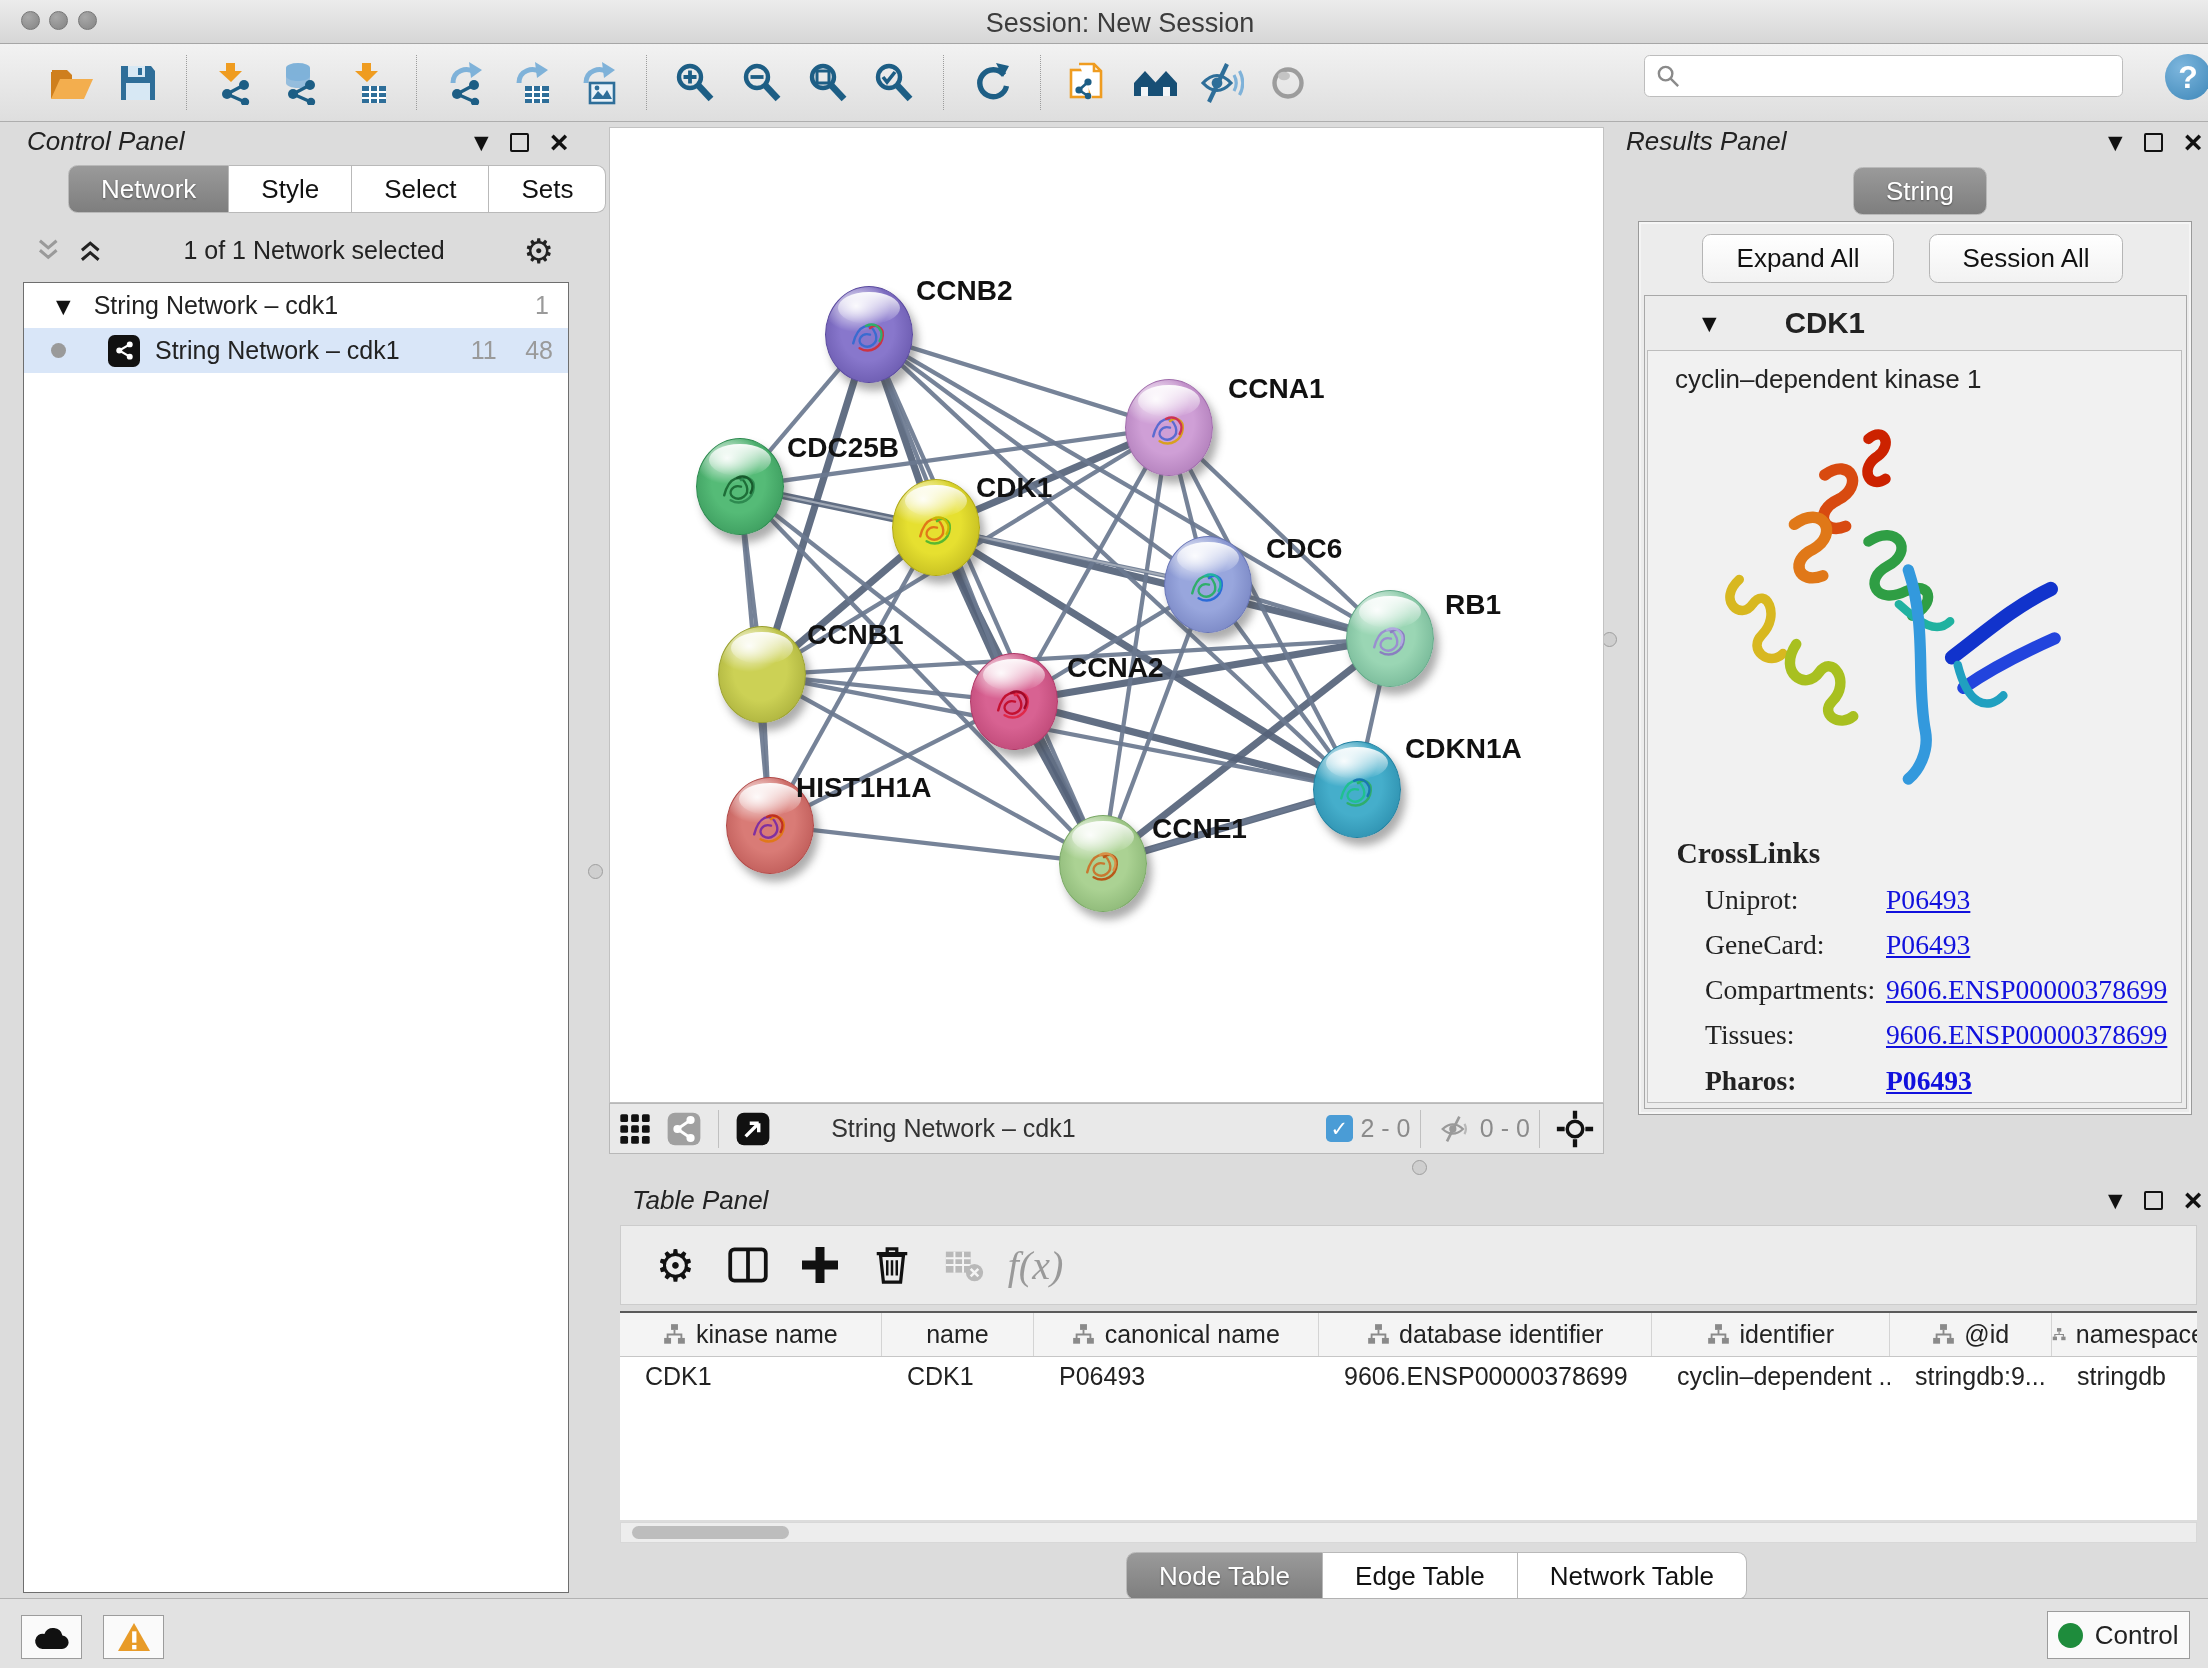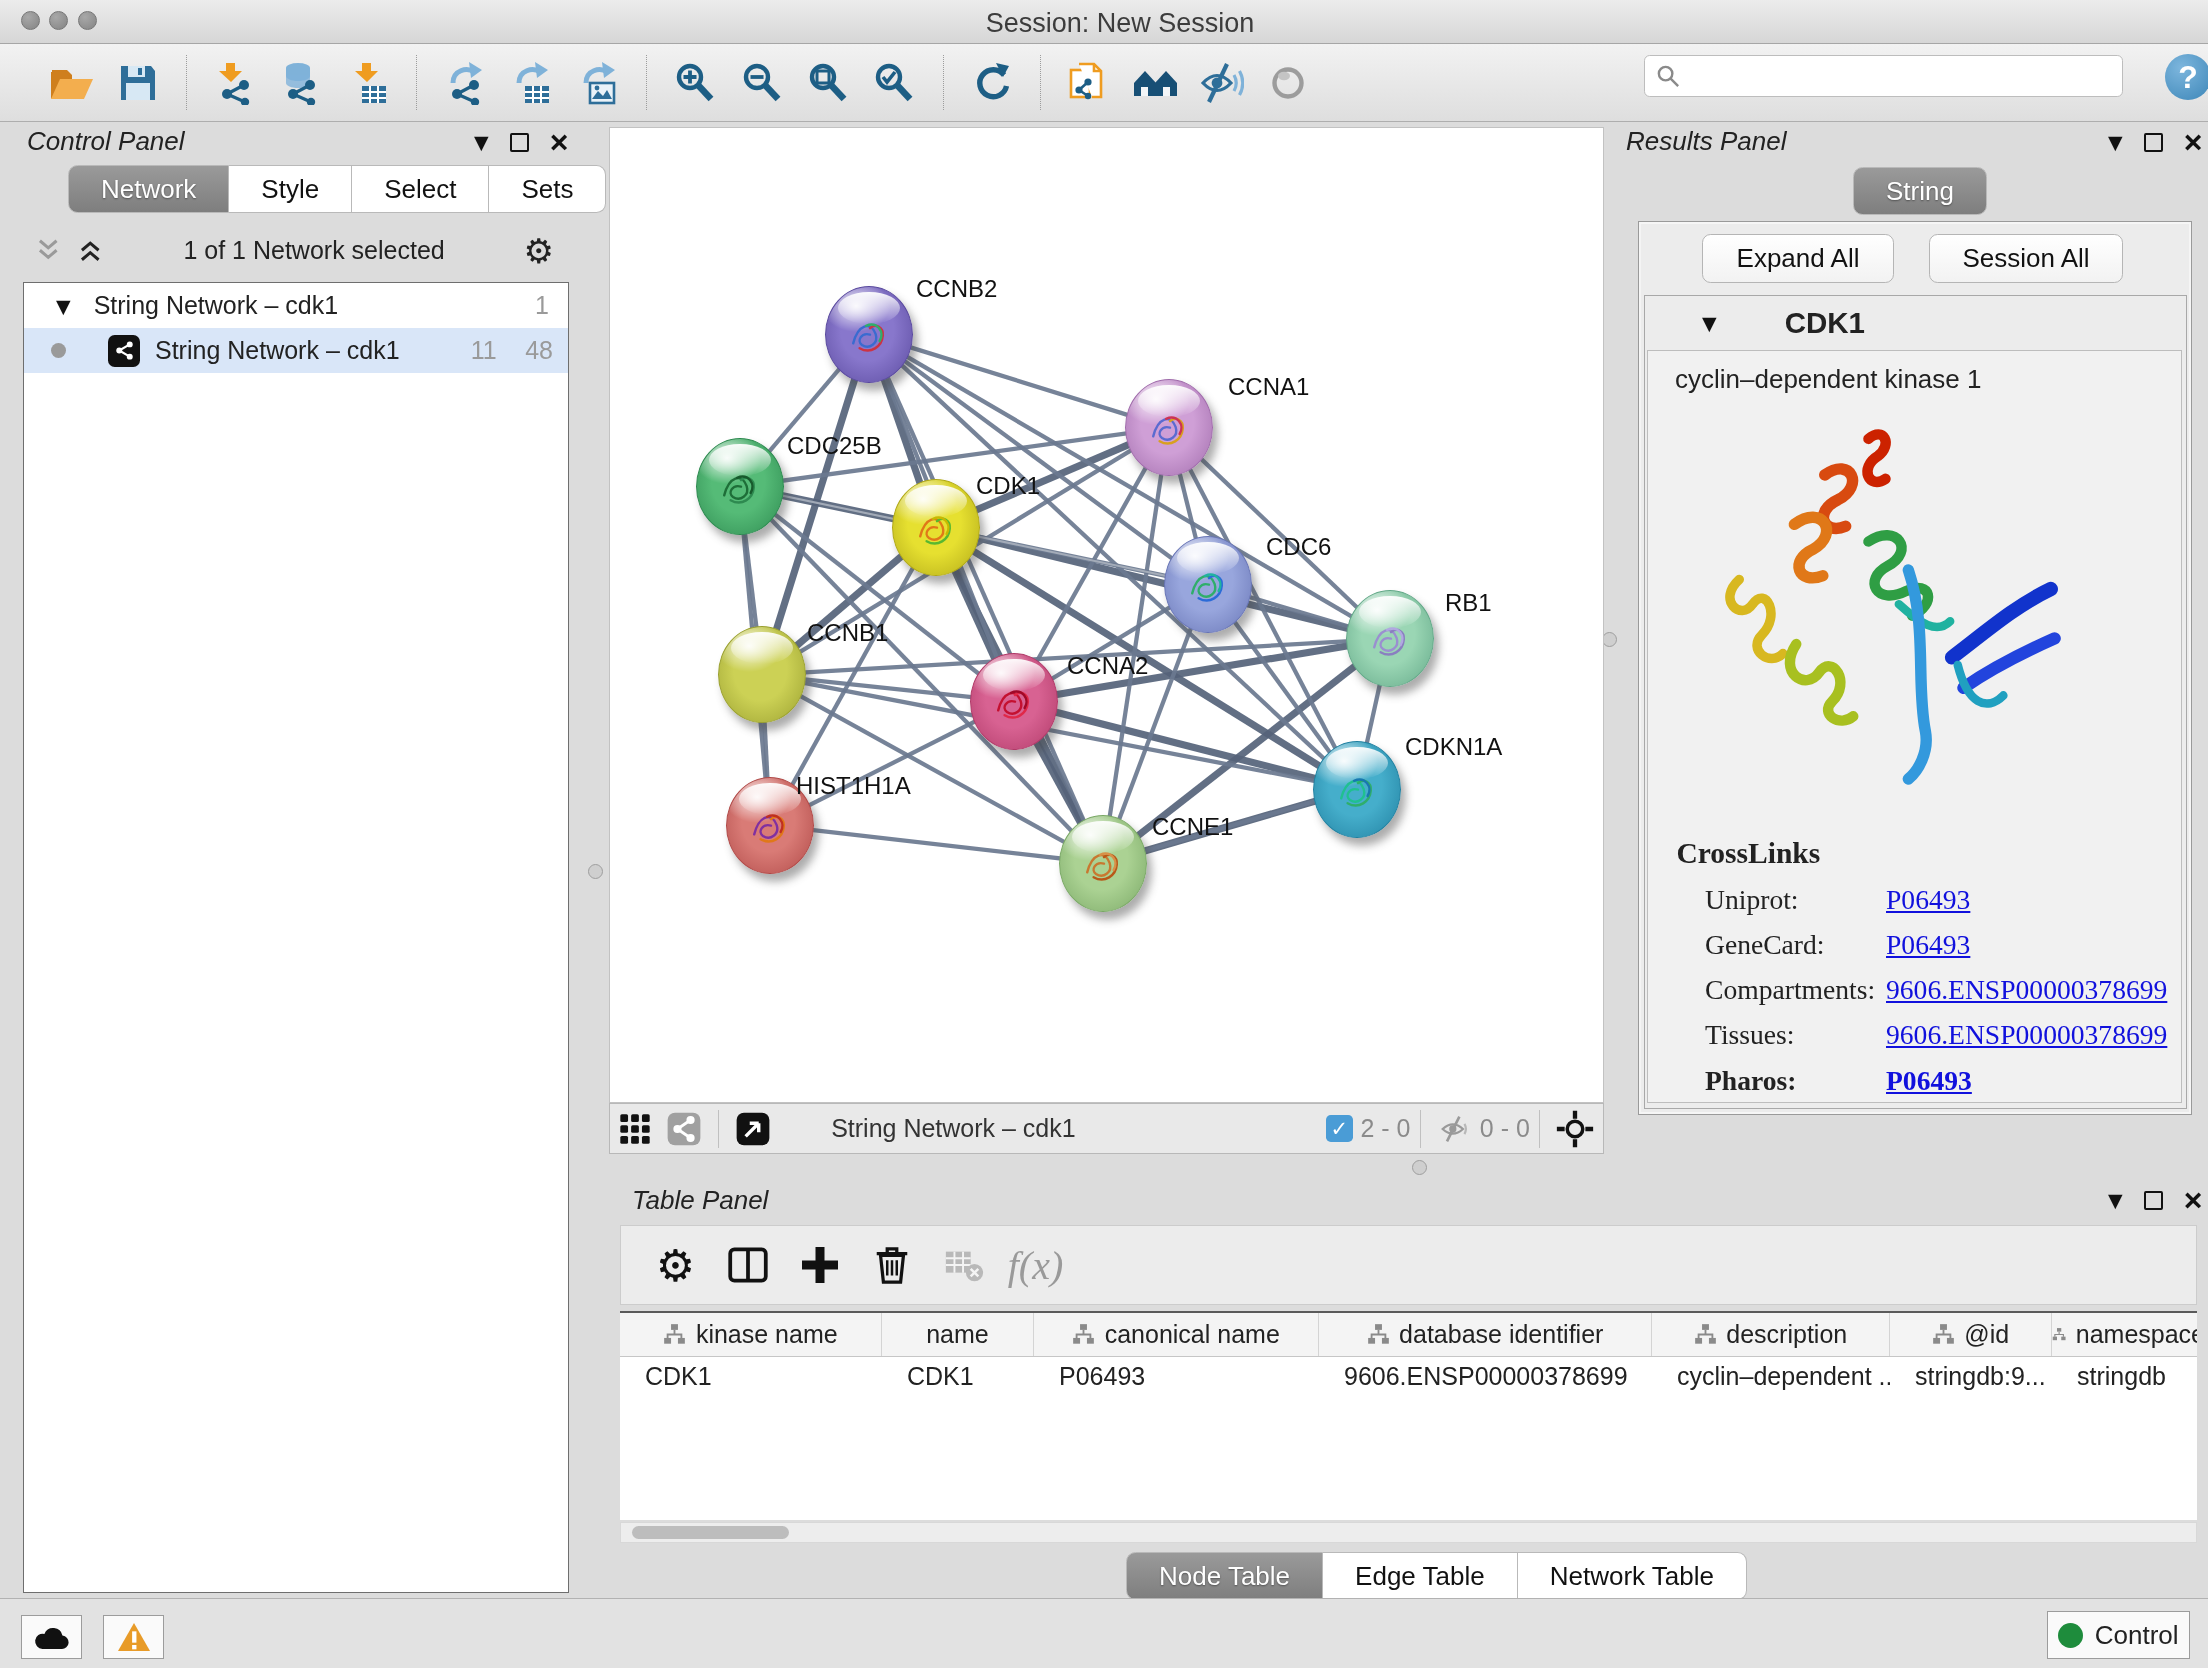--- a/index.html
+++ b/index.html
@@ -49,21 +49,21 @@
   .share-black { width:32px; height:32px; border-radius:6.7px; background:#111; display:flex; align-items:center; justify-content:center; }
   .graydot { width:15px; height:15px; border-radius:50%; background:#9a9a9a; }
 
   
   .canvas { left:609px; top:127px; width:995px; height:976px; background:#fff; border:1px solid #c2c2c2; }
   .canvas svg.edges { position:absolute; left:0; top:0; }
   .node { position:absolute; width:88px; height:97px; border-radius:50%; }
   .node .gloss { position:absolute; left:14%; top:5%; width:72%; height:34%; border-radius:50%;
     background:linear-gradient(rgba(255,255,255,.95), rgba(255,255,255,0)); }
   .node svg { position:absolute; left:3.8px; top:9.5px; }
-  .nlabel { position:absolute; font-size:24px; color:#111; white-space:nowrap; }
+  .nlabel { position:absolute; font-size:28px; color:#111; white-space:nowrap;font-weight:bold; }
   .netbar { left:609px; top:1103px; width:995px; height:51px; background:#e9e9e9;
     border:1px solid #b8b8b8; display:flex; align-items:center; font-size:25px; color:#333; }
   .netbar .ico { width:38px; height:38px; margin:0 5.7px; display:flex; align-items:center; justify-content:center; }
   .vline { width:1px; height:38px; background:#c0c0c0; margin:0 9.5px; }
   .gray-txt { color:#8b8b8b; }
   .chk { width:27px; height:27px; background:#4a9cd6; border-radius:4.8px; color:#fff; font-size:21px;
     display:flex; align-items:center; justify-content:center; margin-right:7.6px; }
   .split-dot { width:15px; height:15px; border-radius:50%; background:#cfcfcf; border:1px solid #9e9e9e; }
 
   
@@ -659,21 +659,21 @@
         </svg>
         <span>database identifier</span>
       </div>
       <div class="th" style="width: 238px;">
         <svg width="23" height="23" viewBox="0 0 20 20">
           <rect x="7" y="1" width="6" height="5" fill="#8a8a8a"></rect>
           <rect x="1" y="13" width="6" height="5" fill="#8a8a8a"></rect>
           <rect x="13" y="13" width="6" height="5" fill="#8a8a8a"></rect>
           <path d="M10 6v4M4 13v-3h12v3" stroke="#8a8a8a" stroke-width="1.6" fill="none"></path>
         </svg>
-        <span>description</span>
+        <span>identifier</span>
       </div>
       <div class="th" style="width: 162px;">
         <svg width="23" height="23" viewBox="0 0 20 20">
           <rect x="7" y="1" width="6" height="5" fill="#8a8a8a"></rect>
           <rect x="1" y="13" width="6" height="5" fill="#8a8a8a"></rect>
           <rect x="13" y="13" width="6" height="5" fill="#8a8a8a"></rect>
           <path d="M10 6v4M4 13v-3h12v3" stroke="#8a8a8a" stroke-width="1.6" fill="none"></path>
         </svg>
         <span>@id</span>
       </div>

